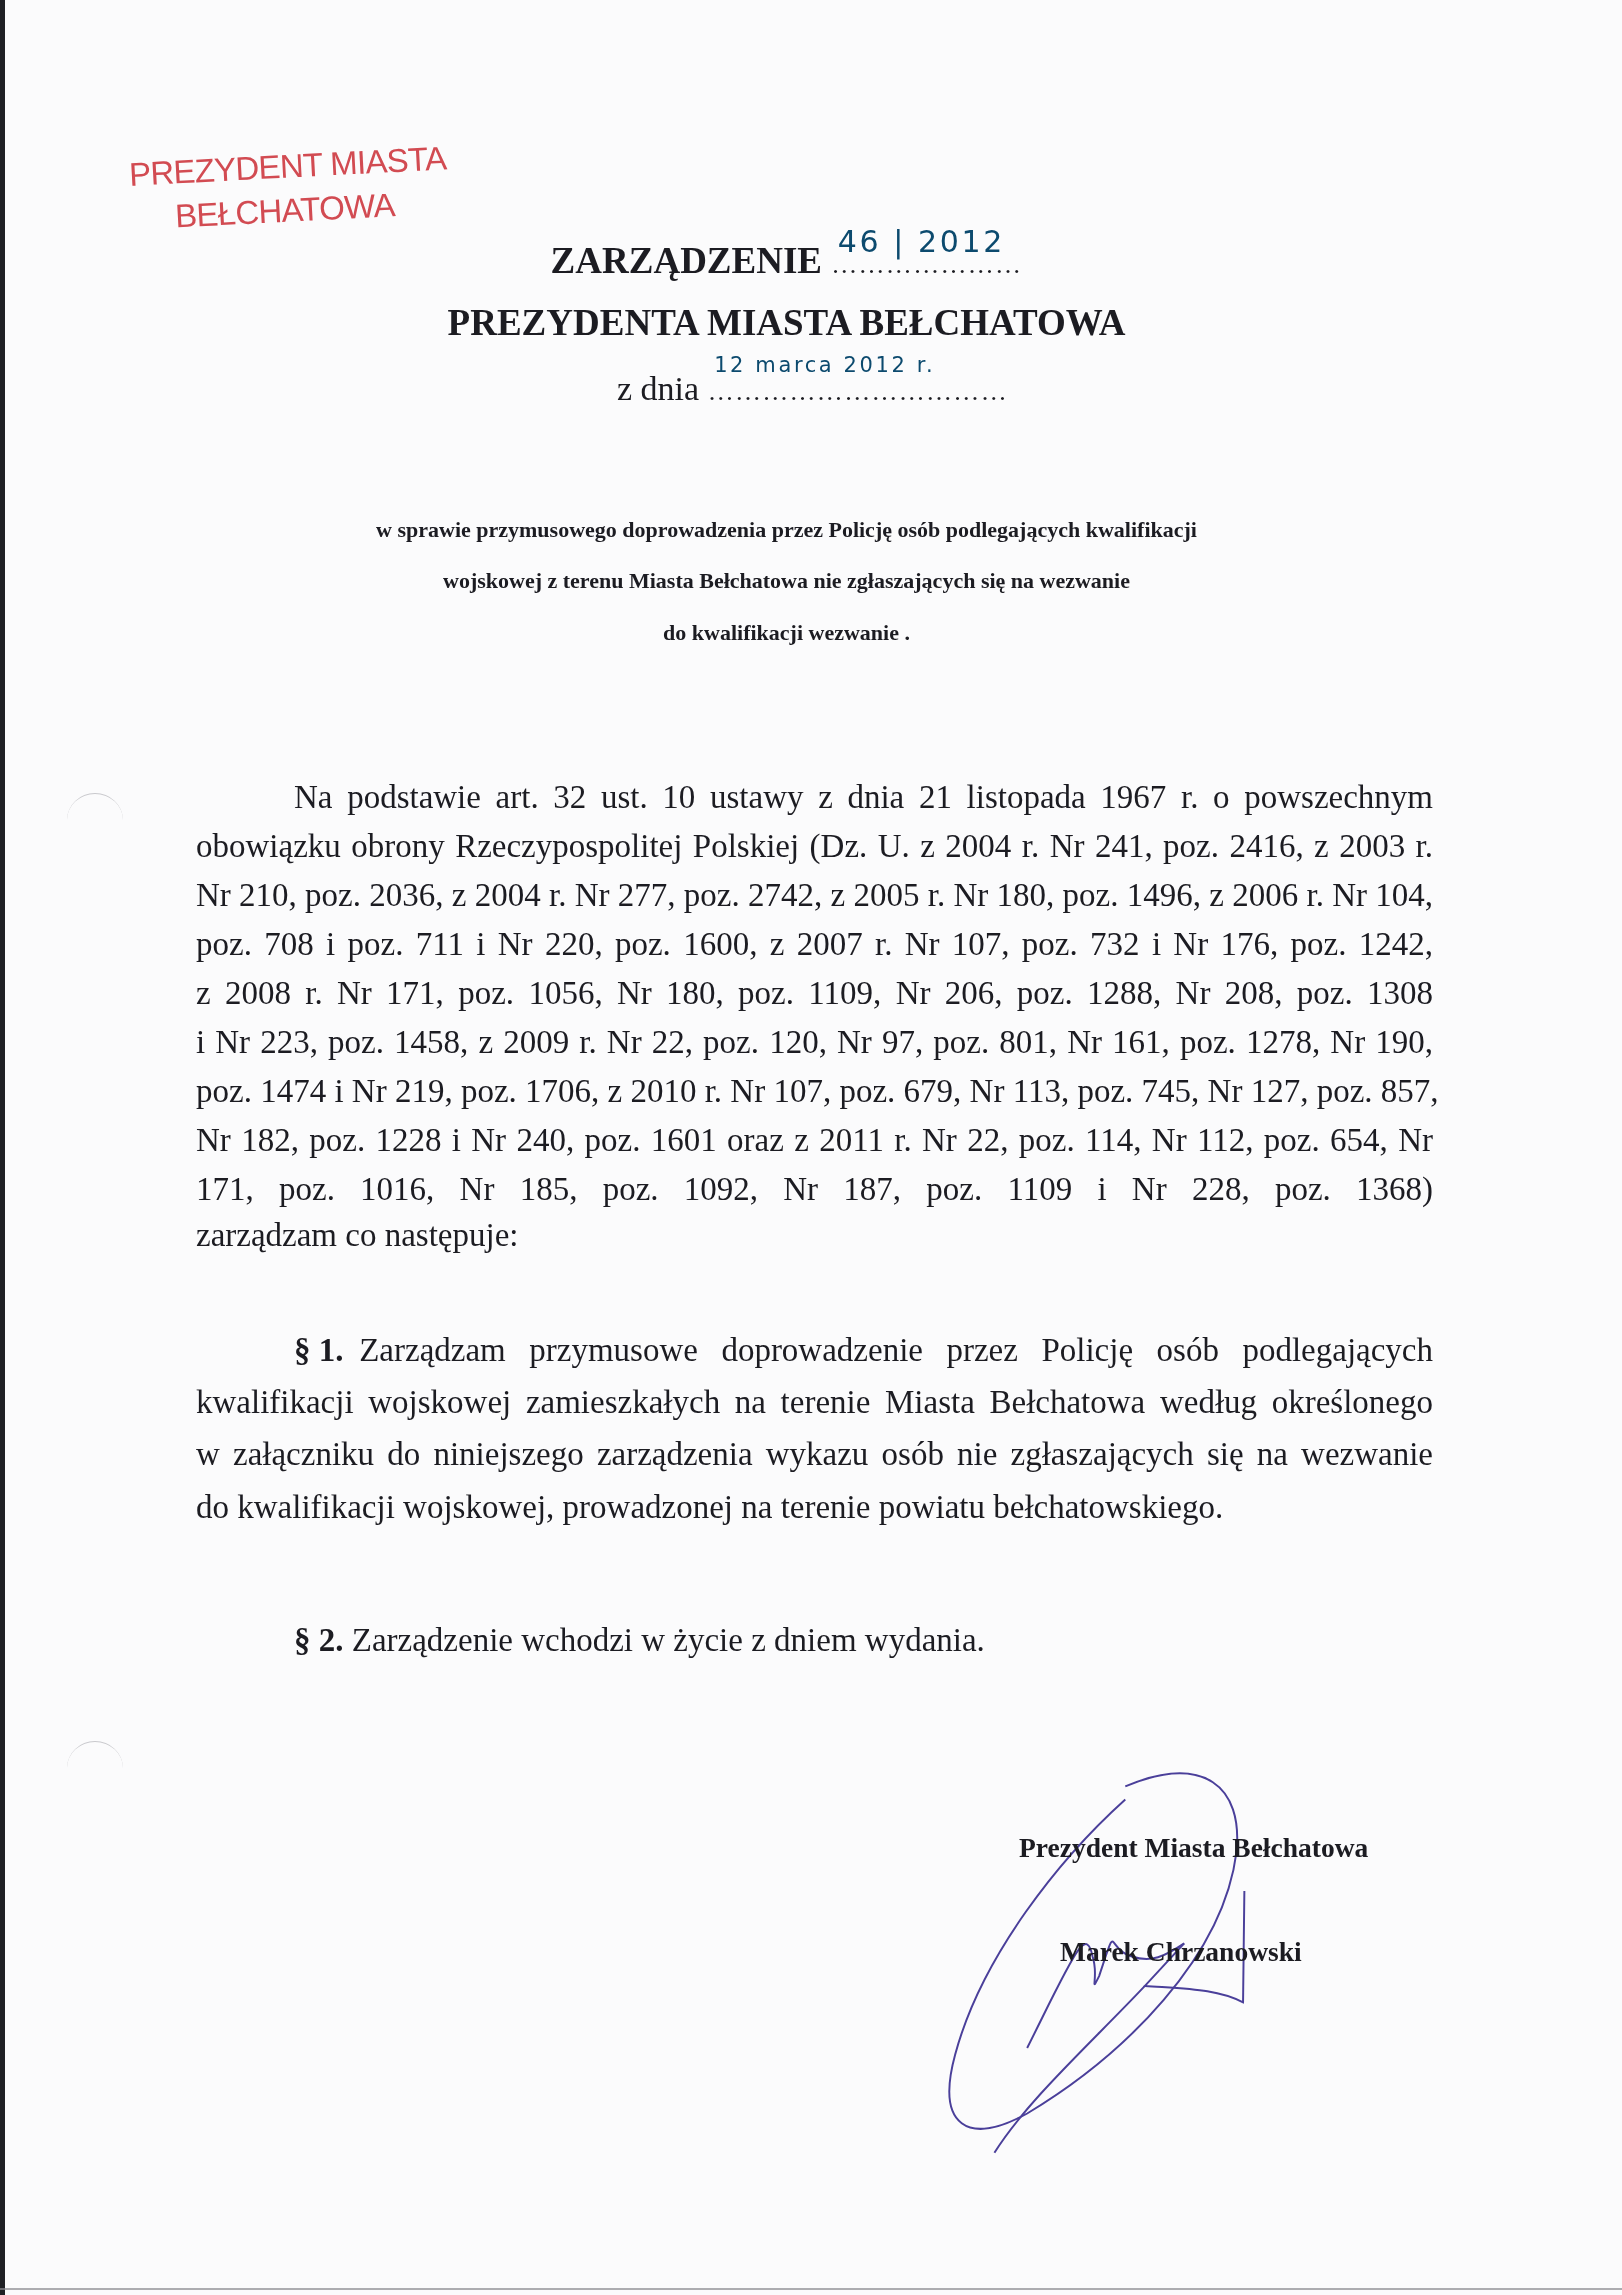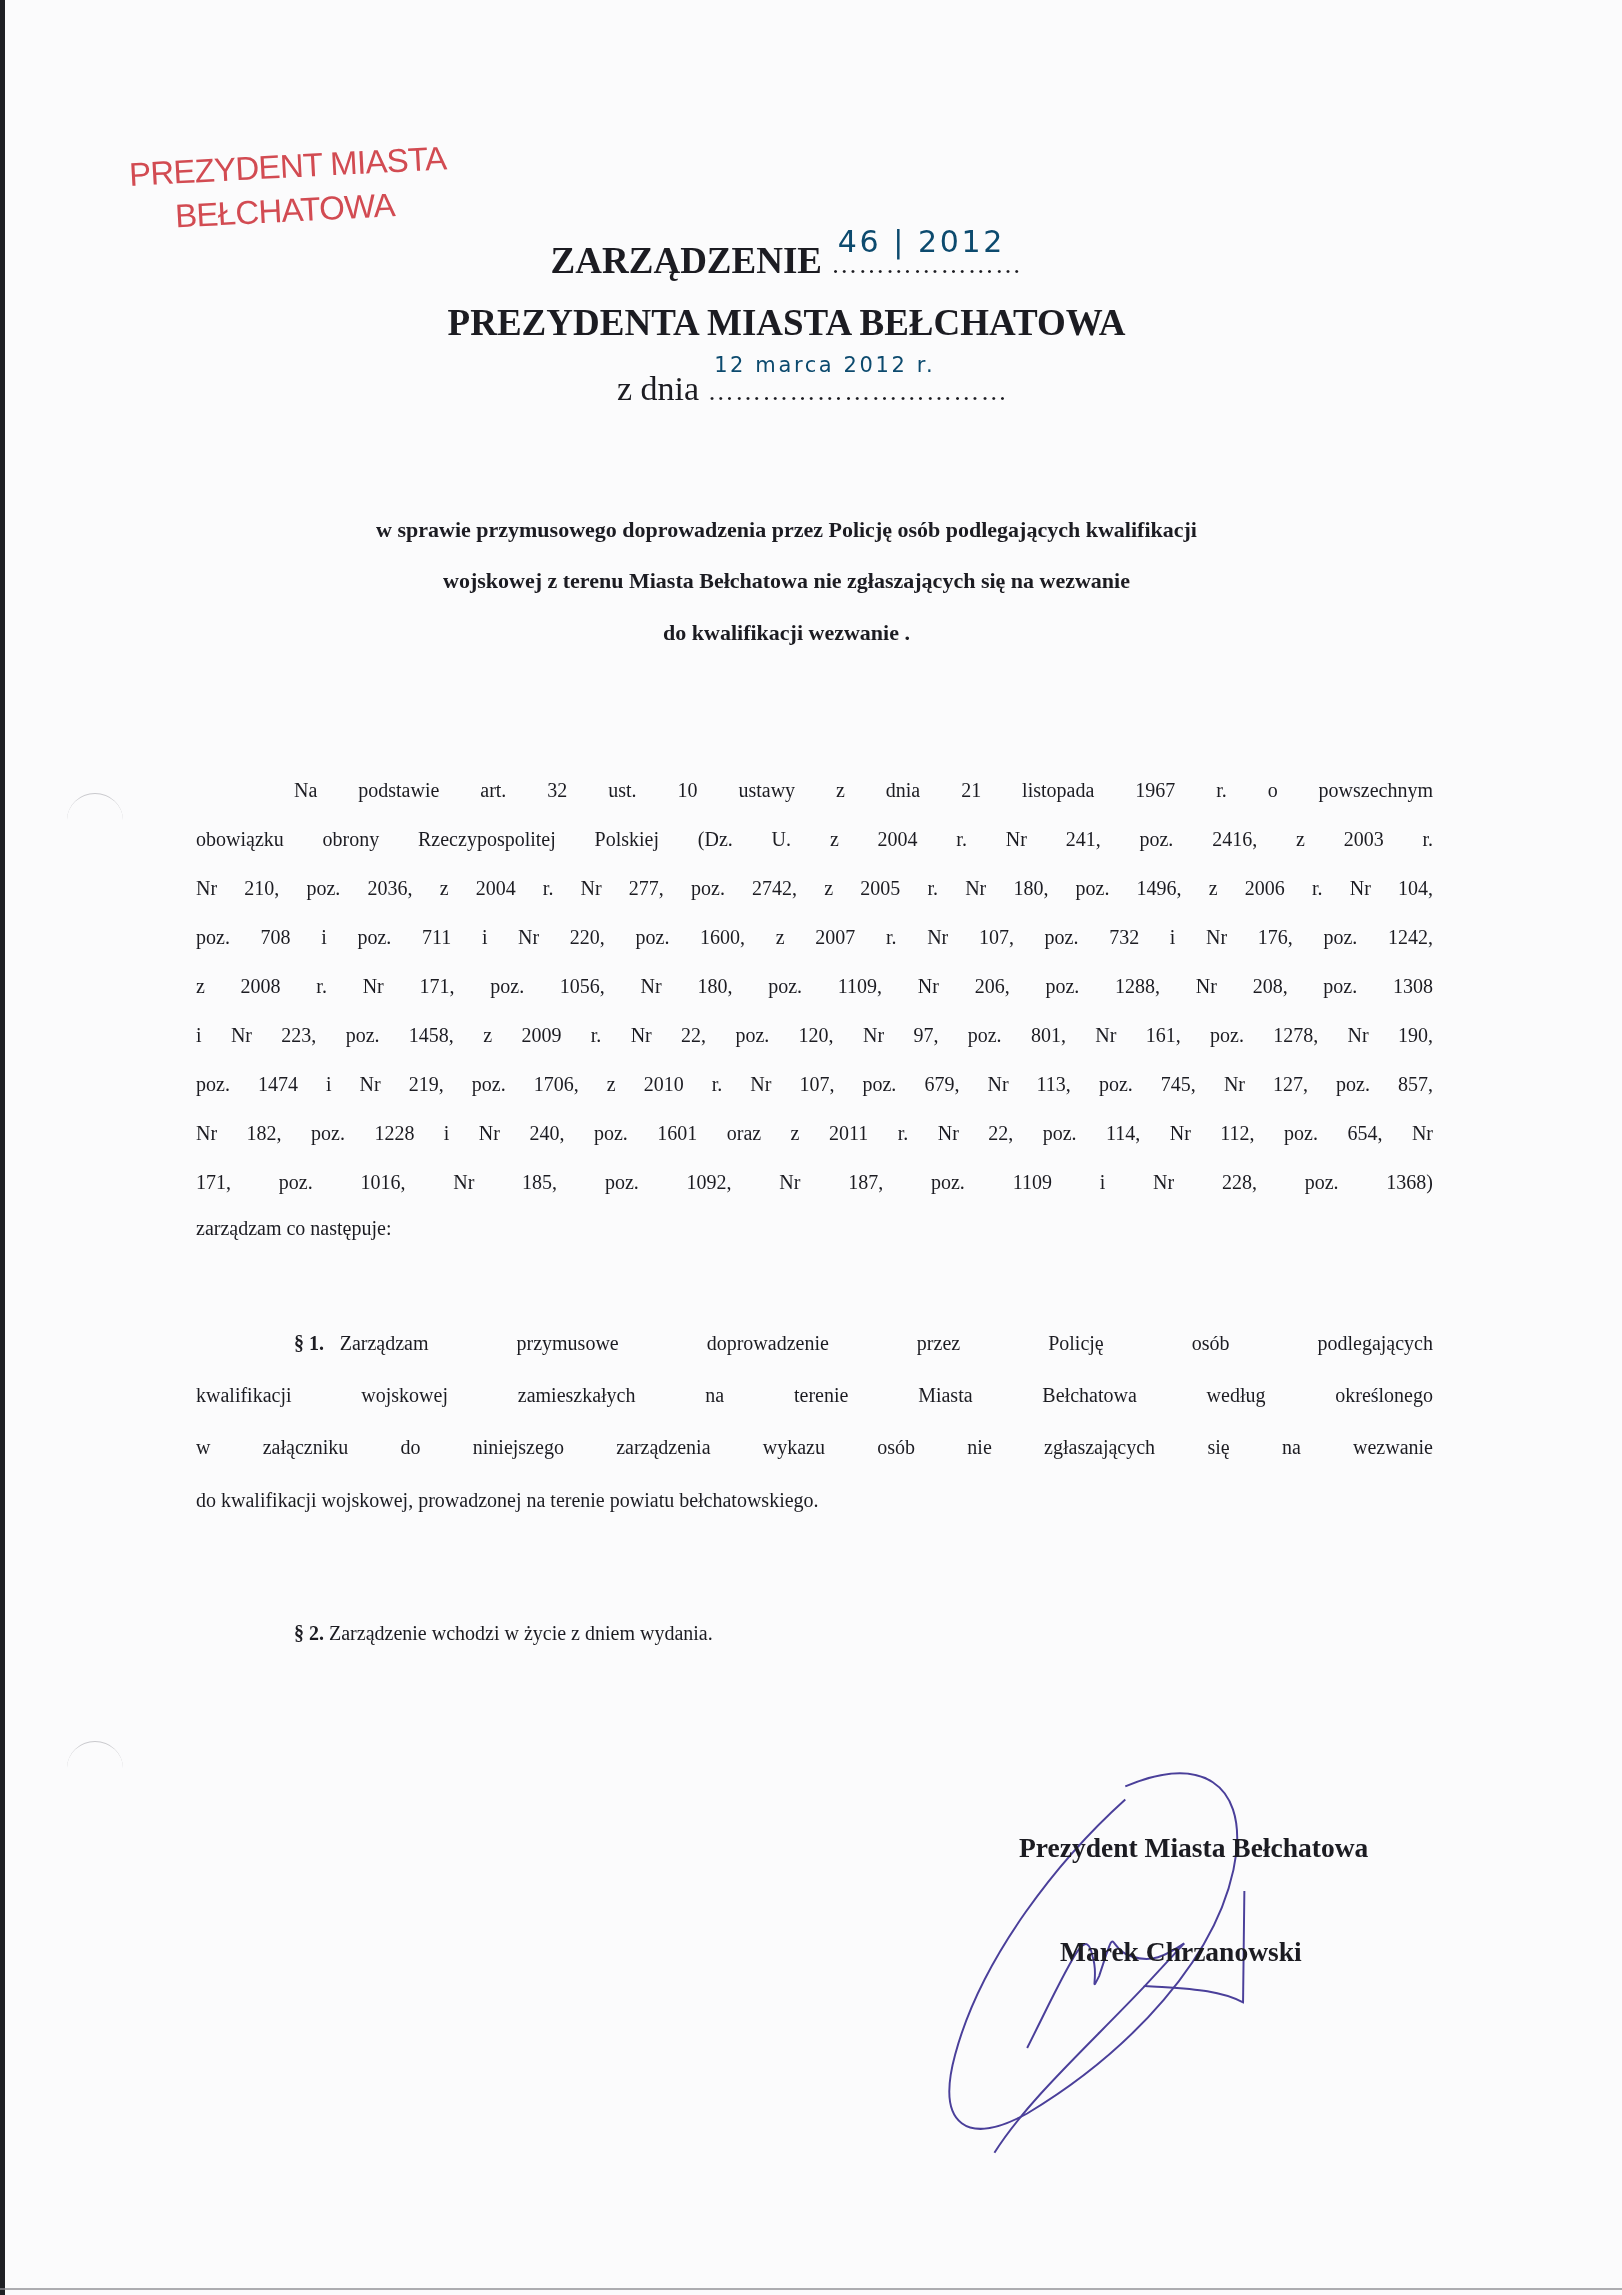--- a/index.html
+++ b/index.html
@@ -21,21 +21,21 @@
   .stamp div { white-space: nowrap; }
   .center { position: absolute; left: 0; width: 1573px; text-align: center; white-space: nowrap; }
   .title-line { font-weight: bold; font-size: 37px; }
   .dots { font-weight: normal; font-size: 26px; letter-spacing: 1.3px; position: relative; }
   .handwrite {
     position: absolute; font-family: "DejaVu Sans", sans-serif; font-weight: normal;
     color: #0c4a6e; font-size: 30px; top: -26px; left: 6.5px; letter-spacing: 2.6px;
   }
   .subject { font-weight: bold; font-size: 22px; }
   .body-line {
-    position: absolute; left: 196px; width: 1237px; font-size: 20px;
+    position: absolute; left: 196px; width: 1237px; font-size: 33px;
     text-align: justify; text-align-last: justify; white-space: nowrap; height: 39px; overflow: visible;
   }
   .body-line.indent { left: 294px; width: 1139px; }
   .body-line.last { text-align-last: left; }
   .sig-block { position: absolute; font-weight: bold; font-size: 27.5px; white-space: nowrap; }
   .signature { position: absolute; left: 929px; top: 1760px; width: 458px; height: 406px; }
 </style>
 </head>
 <body>
 

